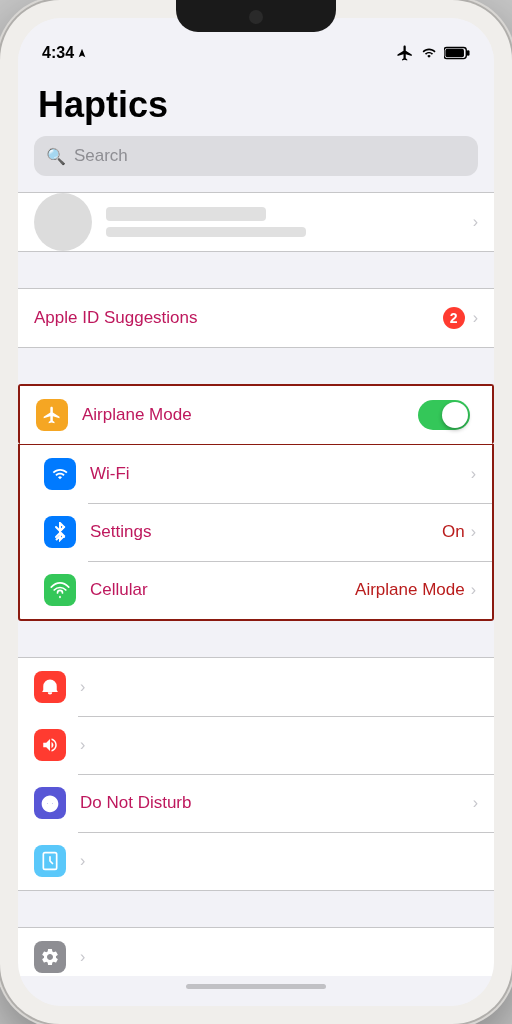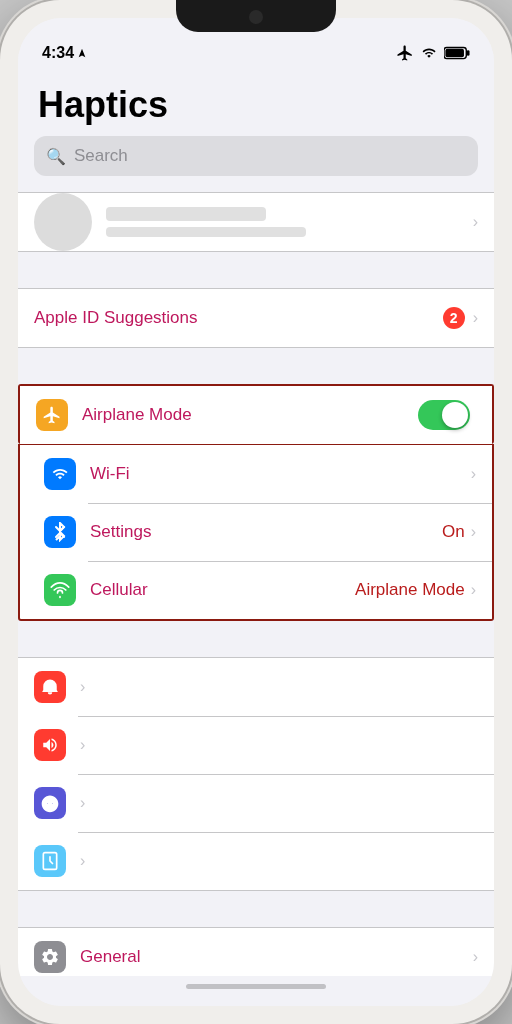--- a/index.html
+++ b/index.html
@@ -462,20 +462,21 @@
         <div class="settings-item">
           <div class="item-icon" style="background:#5856d6;">
             <svg width="20" height="20" viewBox="0 0 24 24">
               <path d="M12 3c-4.97 0-9 4.03-9 9s4.03 9 9 9 9-4.03 9-9-4.03-9-9-9zm0 16c-3.86 0-7-3.14-7-7 0-1.96.81-3.73 2.1-5.01L17.01 17.9A6.97 6.97 0 0112 19zm4.9-1.99L6.1 6.1A6.97 6.97 0 0112 5c3.86 0 7 3.14 7 7a6.97 6.97 0 01-2.1 4.01z" fill="none"></path>
               <path d="M9.5 14.5c0 1.38 1.12 2.5 2.5 2.5s2.5-1.12 2.5-2.5V12H9.5v2.5zM12 3C6.48 3 2 7.48 2 13s4.48 10 10 10 10-4.48 10-10S17.52 3 12 3zm3 10H9v-1h6v1z" fill="#fff"></path>
               <path d="M17.75 4.09l-2.23 1.94 2.49 2.49 1.94-2.23-2.2-2.2zm-15.5 6.91l2.23-1.94-2.49-2.49L0 8.8l2.25 2.2zM12 0C5.37 0 0 5.37 0 12h2c0-5.52 4.48-10 10-10s10 4.48 10 10h2C22 5.37 16.63 0 12 0z" fill="none"></path>
 
               <path d="M9 3.5A8.5 8.5 0 1020.5 15 6.5 6.5 0 019 3.5z" fill="#fff"></path>
             </svg>
           </div>
+          <span class="item-label">Do Not Disturb</span>
           <span class="chevron">›</span>
         </div>
 
         <div class="settings-item">
           <div class="item-icon" style="background:#5ac8fa;">
             <svg width="20" height="20" viewBox="0 0 24 24">
               <rect x="4" y="2" width="16" height="20" rx="2" fill="none" stroke="#fff" stroke-width="2"></rect>
               <path d="M12 7v5l3 3" stroke="#fff" stroke-width="2" fill="none" stroke-linecap="round"></path>
             </svg>
           </div>
@@ -487,21 +488,20 @@
       <div class="section-gap"></div>
 
       <div class="settings-group">
 
         <div class="settings-item">
           <div class="item-icon" style="background:#8e8e93;">
             <svg width="20" height="20" viewBox="0 0 24 24">
               <path d="M19.14 12.94c.04-.3.06-.61.06-.94 0-.32-.02-.64-.07-.94l2.03-1.58a.49.49 0 00.12-.61l-1.92-3.32a.49.49 0 00-.59-.22l-2.39.96a7.02 7.02 0 00-1.62-.94l-.36-2.54a.484.484 0 00-.48-.41h-3.84c-.24 0-.43.17-.47.41l-.36 2.54c-.59.24-1.13.57-1.62.94l-2.39-.96a.47.47 0 00-.59.22L2.74 8.87a.47.47 0 00.12.61l2.03 1.58c-.05.3-.09.63-.09.94s.02.64.07.94l-2.03 1.58a.49.49 0 00-.12.61l1.92 3.32c.12.22.37.29.59.22l2.39-.96c.5.37 1.04.7 1.62.94l.36 2.54c.05.24.24.41.48.41h3.84c.24 0 .44-.17.47-.41l.36-2.54c.59-.24 1.13-.57 1.62-.94l2.39.96c.22.08.47 0 .59-.22l1.92-3.32a.47.47 0 00-.12-.61l-2.01-1.58zM12 15.6c-1.98 0-3.6-1.62-3.6-3.6s1.62-3.6 3.6-3.6 3.6 1.62 3.6 3.6-1.62 3.6-3.6 3.6z" fill="#fff"></path>
             </svg>
           </div>
-          <span class="item-label">General</span>
           <span class="chevron">›</span>
         </div>
 
       </div>
 
     </div>
 
     <div class="bottom-bar">
       <div class="home-indicator"></div>
     </div>

